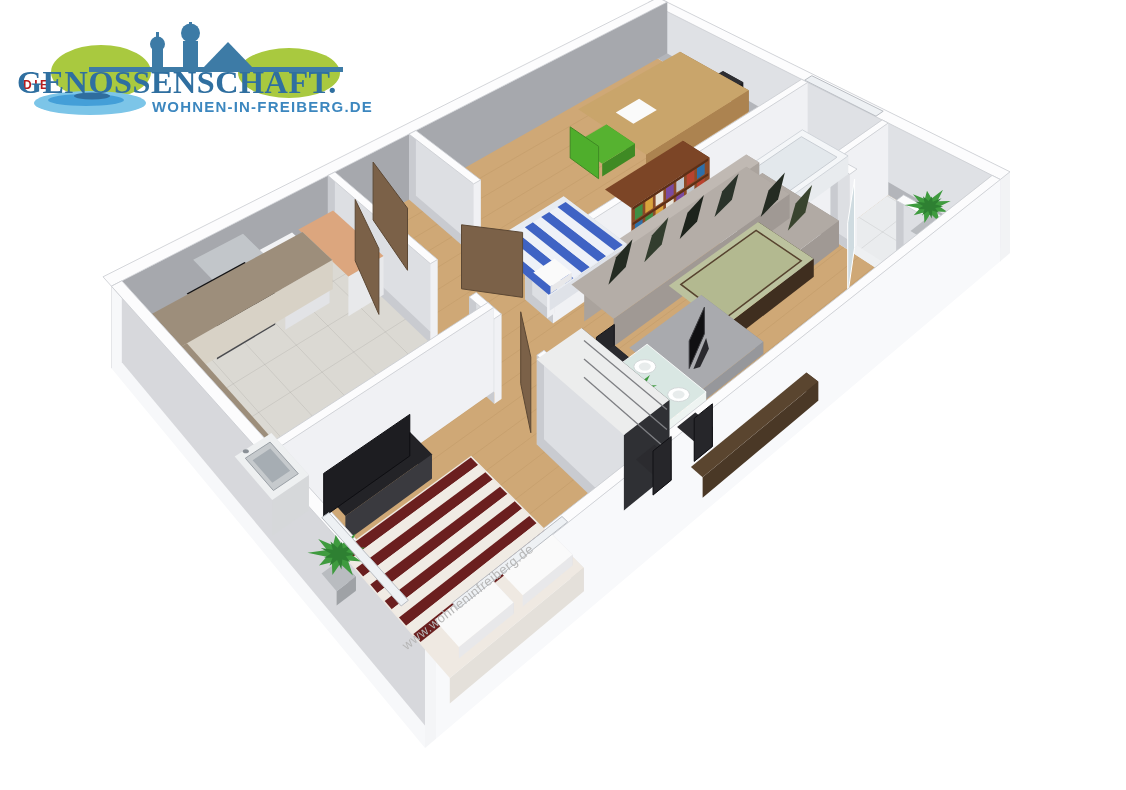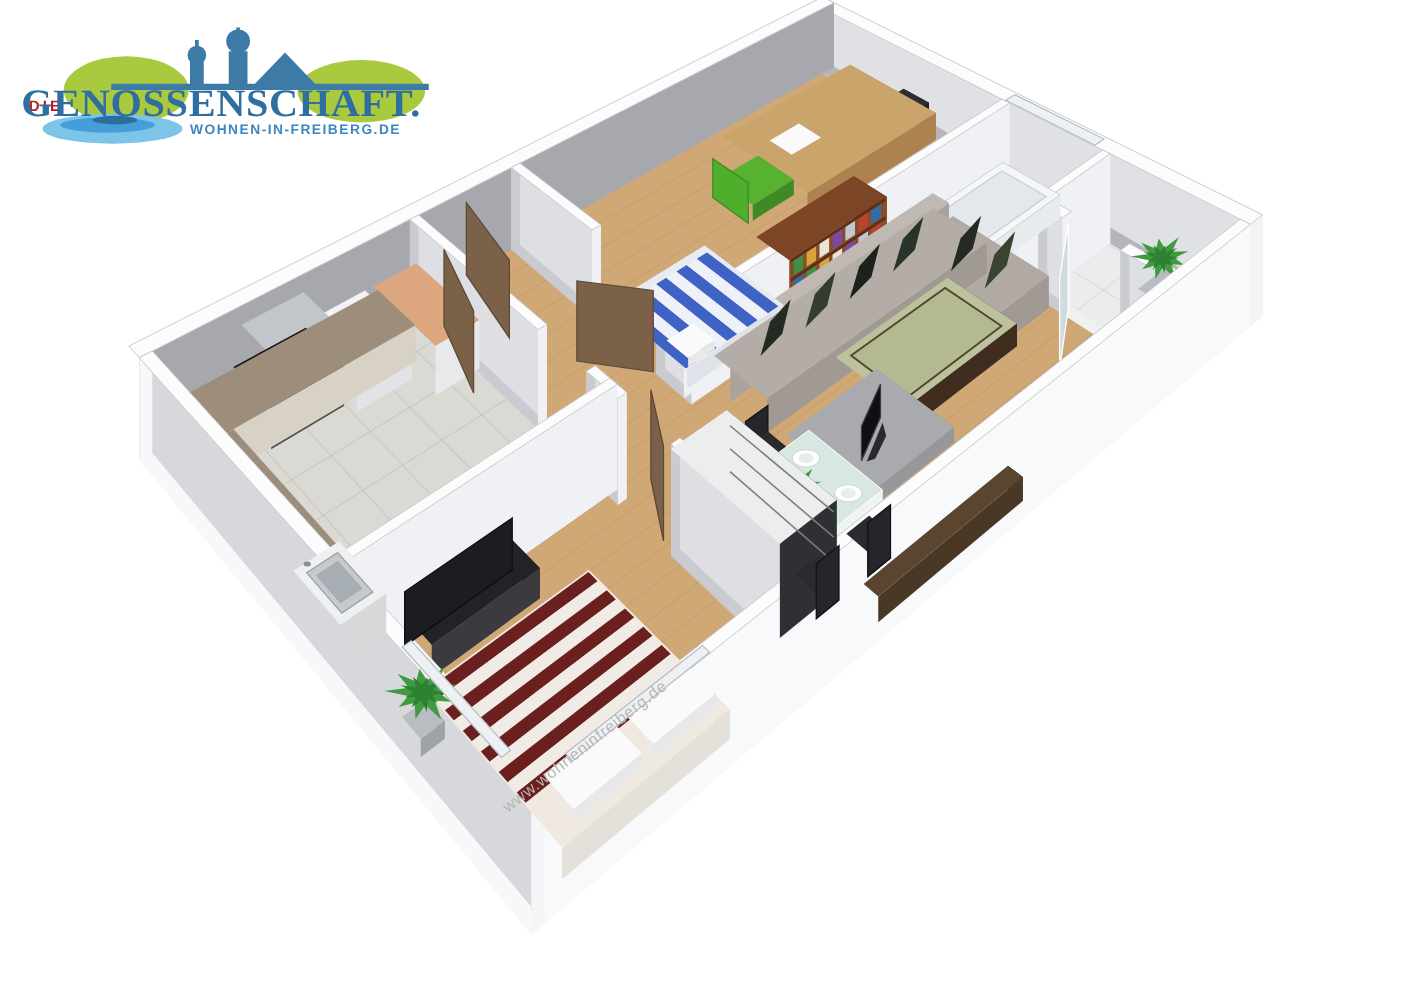--- a/index.html
+++ b/index.html
@@ -6,21 +6,21 @@
   #stage{position:relative;width:1126px;height:790px;background:#ffffff;overflow:hidden;
          font-family:"Liberation Sans",sans-serif;}
   #plan{position:absolute;left:0;top:0;z-index:1;}
   .logo{position:absolute;left:6px;top:18px;width:368px;height:110px;z-index:3;}
   .logo svg{position:absolute;left:0;top:0;}
   .logo-die{position:absolute;left:17px;top:60px;font-size:12px;font-weight:bold;
             letter-spacing:2.5px;color:#b91c1c;}
   .logo-title{position:absolute;left:11px;top:47px;font-family:"Liberation Serif",serif;
               font-size:31px;font-weight:bold;letter-spacing:0.5px;color:#2f6fa0;
               transform:scaleX(1.04);transform-origin:0 0;white-space:nowrap;}
-  .logo-domain{position:absolute;left:146px;top:80px;font-size:11px;font-weight:bold;
+  .logo-domain{position:absolute;left:146px;top:80px;font-size:15px;font-weight:bold;
                letter-spacing:1.2px;color:#3c87bf;white-space:nowrap;}
   .watermark{position:absolute;left:399px;top:641px;z-index:2;font-size:13px;color:#b6b6b6;
              letter-spacing:0.6px;transform:rotate(-38deg);transform-origin:0 0;
              white-space:nowrap;font-weight:500;}
 </style>
 </head>
 <body>
 
 <div id="stage">
 

